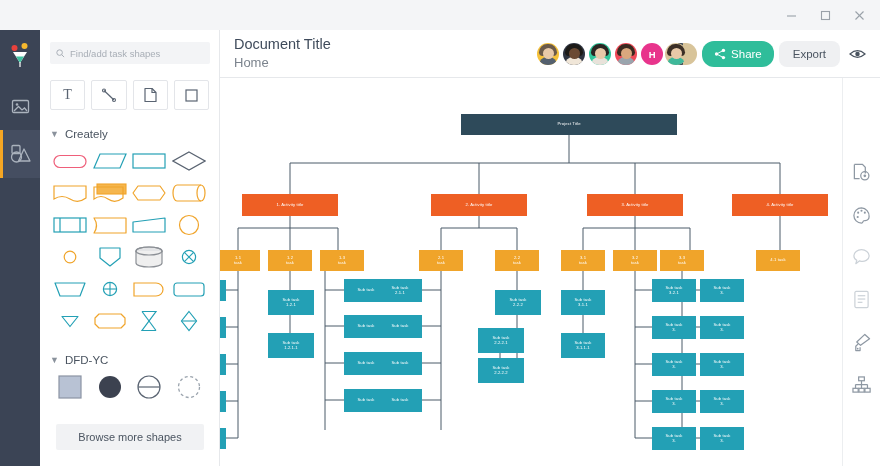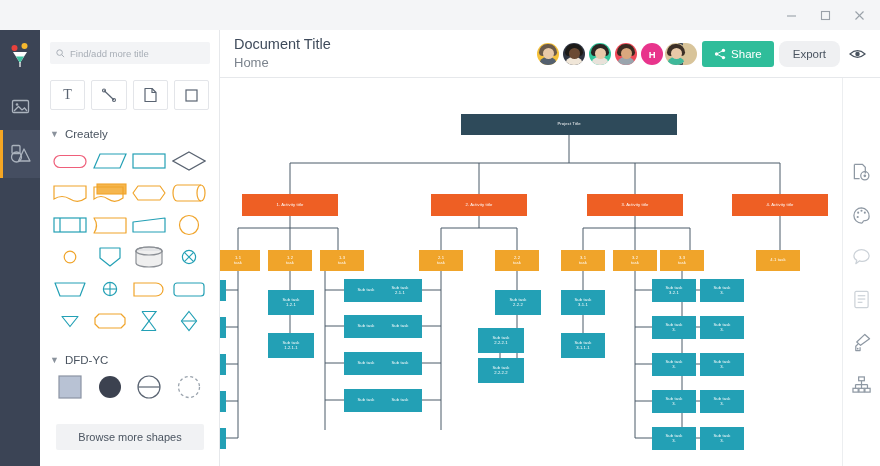--- a/index.html
+++ b/index.html
@@ -110,21 +110,21 @@
     font-size:9.5px; color:#fff; font-weight:bold;
   }
   .av .hair { position:absolute; left:2px; top:1px; width:18px; height:12px; border-radius:9px 9px 4px 4px; }
   .av .face { position:absolute; left:5.5px; top:5px; width:11px; height:11px; border-radius:50%; }
   .av .body { position:absolute; left:2px; bottom:0; width:18px; height:8px; border-radius:9px 9px 0 0; }
   .av-stack { display:flex; align-items:center; margin-left:-2px; }
   .av-stack .more {
     width:14px; height:22px; border-radius:0 11px 11px 0; margin-left:-9px;
   }
   .btn-share {
-    height:26px; background:#2fbd9a; color:#fff; border-radius:3px;
+    height:26px; background:#2fbd9a; color:#fff; border-radius:12px;
     display:flex; align-items:center; gap:5px; padding:0 12px;
     font-size:11.5px;
   }
   .btn-export {
     height:26px; background:#eff0f2; color:#4a5460; border-radius:8px;
     display:flex; align-items:center; padding:0 14px; font-size:11.5px;
   }
   .eye { color:#4a5460; padding:0 4px; display:flex; align-items:center; }
 
   
@@ -205,21 +205,21 @@
     </div>
   </div>
 
   <div class="panel">
 
     <div class="search">
       <svg width="9" height="9" viewBox="0 0 10 10">
         <circle cx="4" cy="4" r="3.1" fill="none" stroke="currentColor" stroke-width="1.1"></circle>
         <line x1="6.3" y1="6.3" x2="9" y2="9" stroke="currentColor" stroke-width="1.1"></line>
       </svg>
-      <span>Find/add more title</span>
+      <span>Find/add task shapes</span>
     </div>
 
     <div class="tool-row">
       <div class="tool-btn">
         <span style="font-size:14px;font-family:'Liberation Serif',serif;">T</span>
       </div>
       <div class="tool-btn">
         <svg width="16" height="16" viewBox="0 0 16 16">
           <line x1="3" y1="3.5" x2="13" y2="13" stroke="currentColor" stroke-width="1.2"></line>
           <circle cx="3" cy="3.5" r="1.5" fill="none" stroke="currentColor" stroke-width="1.1"></circle>

